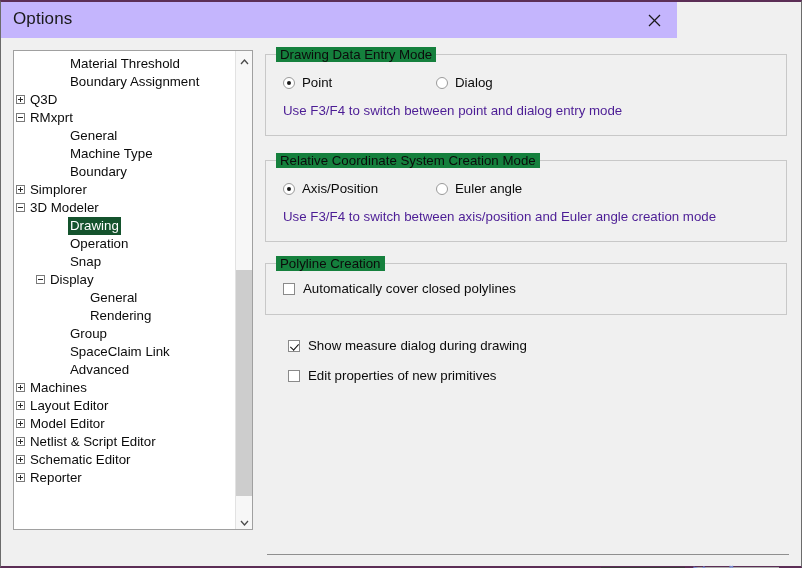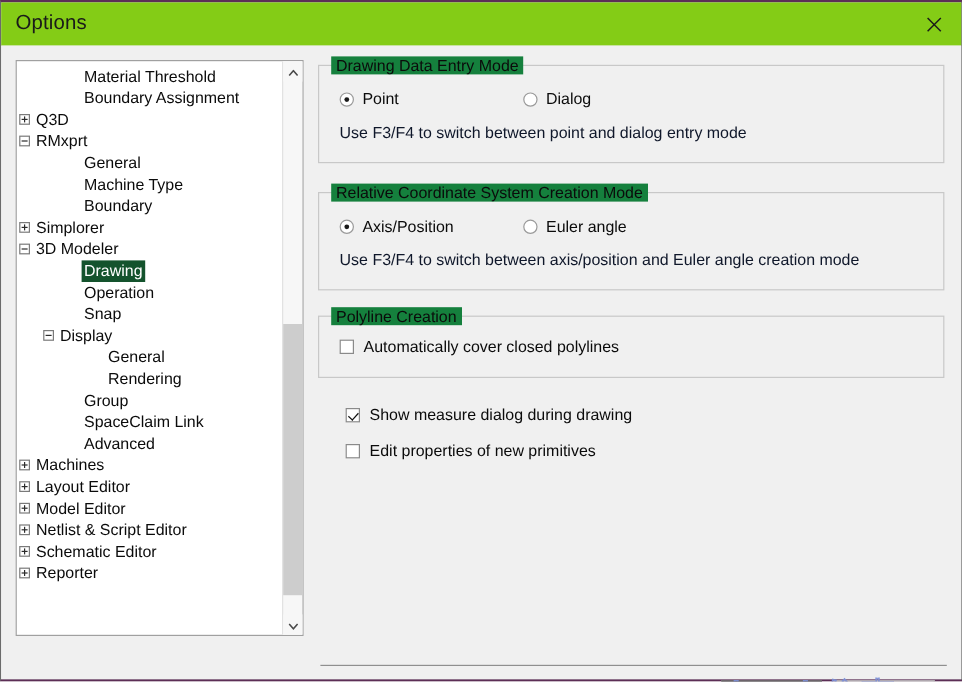--- a/index.html
+++ b/index.html
@@ -16,22 +16,22 @@
     background: #f0f0f0;
     border-top: 2px solid #5c2e56;
     border-left: 1px solid #6b6b6b;
     border-right: 1px solid #6b6b6b;
     border-bottom: 2px solid #5c2e56;
   }
   
   #titlebar {
     position: absolute;
     left: 0; top: 0;
-    width: 800px; height: 36px;
-    background: #84cc16;
+    width: 676px; height: 36px;
+    background: #c4b5fd;
   }
   #title-text {
     position: absolute;
     left: 12px; top: 7px;
     font-size: 17px;
     color: #1a1a1a;
     font-family: "Liberation Sans", sans-serif;
     letter-spacing: 0.1px;
   }
   #close-btn {
@@ -190,21 +190,21 @@
     position: absolute;
     left: 3px; top: 1px;
     width: 4px; height: 7px;
     border: solid #111;
     border-width: 0 1.6px 1.6px 0;
     transform: rotate(42deg);
   }
   .hint {
     position: absolute;
     font-size: 13.3px;
-    color: #0f172a;
+    color: #4c1d95;
     white-space: nowrap;
   }
 
   
   #separator {
     position: absolute;
     left: 266px; top: 516px;
     width: 522px; height: 1px;
     background: #8f8f8f;
   }

